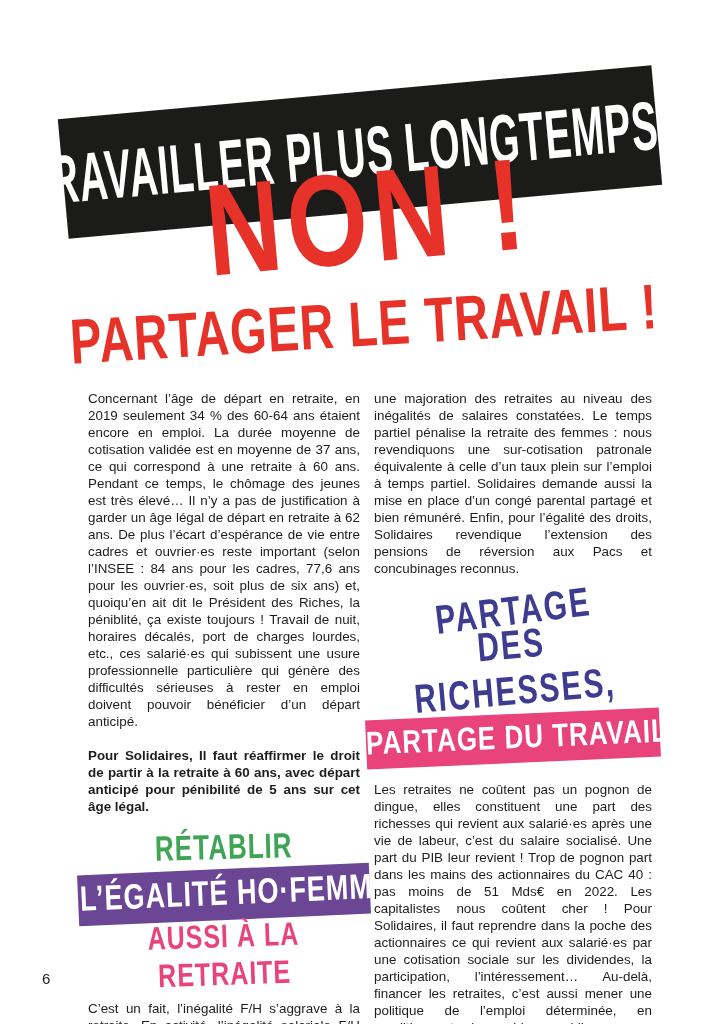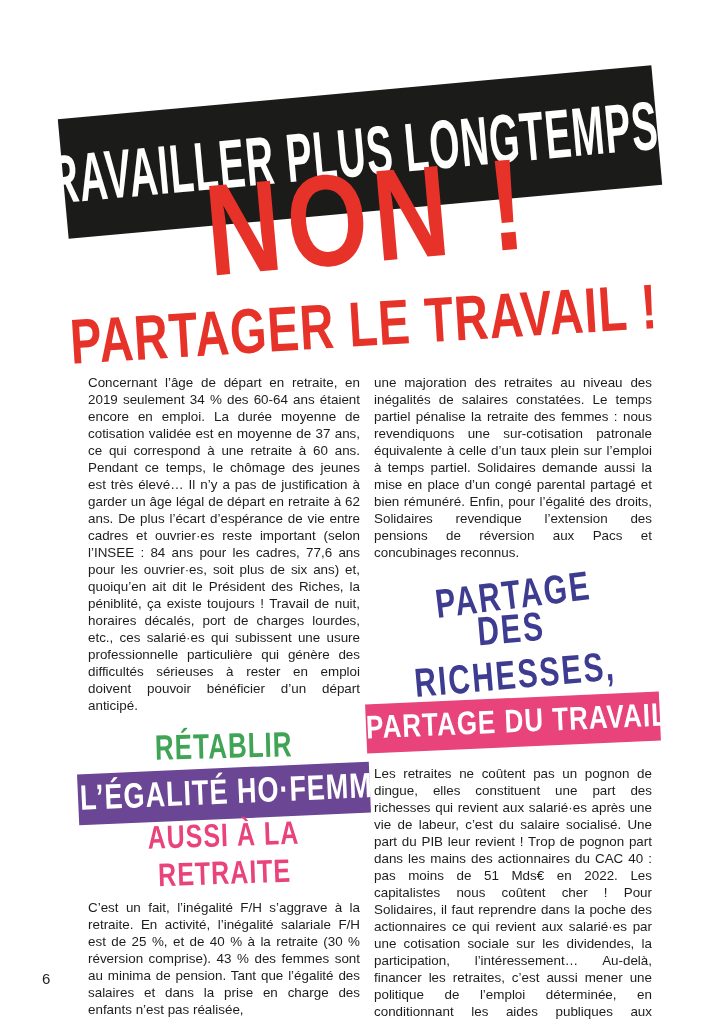--- a/index.html
+++ b/index.html
@@ -36,21 +36,21 @@
     color:var(--red,#e63229);font-weight:700;font-size:47px;line-height:1;
     letter-spacing:1px;white-space:nowrap;
   }
 
   
   .col{position:absolute;top:374px;}
   .col-left{left:88px;width:272px;}
   .col-right{left:374px;width:278px;}
   .col p{
     font-size:13.4px;line-height:17px;text-align:justify;
-    margin:0 0 17px 0;color:var(--text,#1d1d1b);
+    margin:16px 0 17px 0;color:var(--text,#1d1d1b);
   }
   .bold-para{font-weight:700;}
   .run-bold{font-weight:400;}
 
   
   .head-left{text-align:center;margin:4px 0 16px;}
   .h-retablir{
     display:inline-block;color:var(--green,#3fa455);
     font-size:26px;font-weight:700;letter-spacing:1px;
     transform:rotate(-1.5deg) scaleY(1.35);
@@ -107,20 +107,21 @@
 </div>
 
 <div class="non">NON !</div>
 
 <div class="partager">PARTAGER LE TRAVAIL !</div>
 
 <div class="col col-left">
 
   <p>Concernant l’âge de départ en retraite, en 2019 seulement 34 % des 60-64 ans étaient encore en emploi. La durée moyenne de cotisation validée est en moyenne de 37 ans, ce qui correspond à une retraite à 60 ans. Pendant ce temps, le chômage des jeunes est très élevé… Il n’y a pas de justification à garder un âge légal de départ en retraite à 62 ans. De plus l’écart d’espérance de vie entre cadres et ouvrier·es reste important (selon l’INSEE : 84 ans pour les cadres, 77,6 ans pour les ouvrier·es, soit plus de six ans) et, quoiqu’en ait dit le Président des Riches, la péniblité, ça existe toujours ! Travail de nuit, horaires décalés, port de charges lourdes, etc., ces salarié·es qui subissent une usure professionnelle particulière qui génère des difficultés sérieuses à rester en emploi doivent pouvoir bénéficier d’un départ anticipé.</p>
 
+  <p class="bold-para">Pour Solidaires, Il faut réaffirmer le droit de partir à la retraite à 60 ans, avec départ anticipé pour pénibilité de 5 ans sur cet âge légal.</p>
 
   <div class="head-left">
     <span class="h-retablir">RÉTABLIR</span>
     <span class="h-egalite">
       <span>L’ÉGALITÉ HO·FEMMES</span>
     </span>
     <span class="h-aussi">AUSSI À LA RETRAITE</span>
   </div>
 
   <p><span>C’est un fait, l’inégalité F/H s’aggrave à la retraite. En activité, l’inégalité salariale F/H est de 25 %, et de 40 % à la retraite (30 % réversion comprise). 43 % des femmes sont au minima de pension. Tant que l’égalité des salaires et dans la prise en charge des enfants n’est pas réalisée, </span></p>

